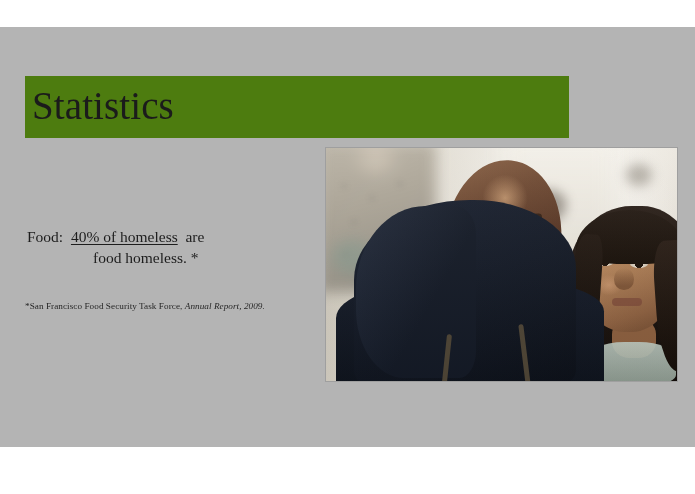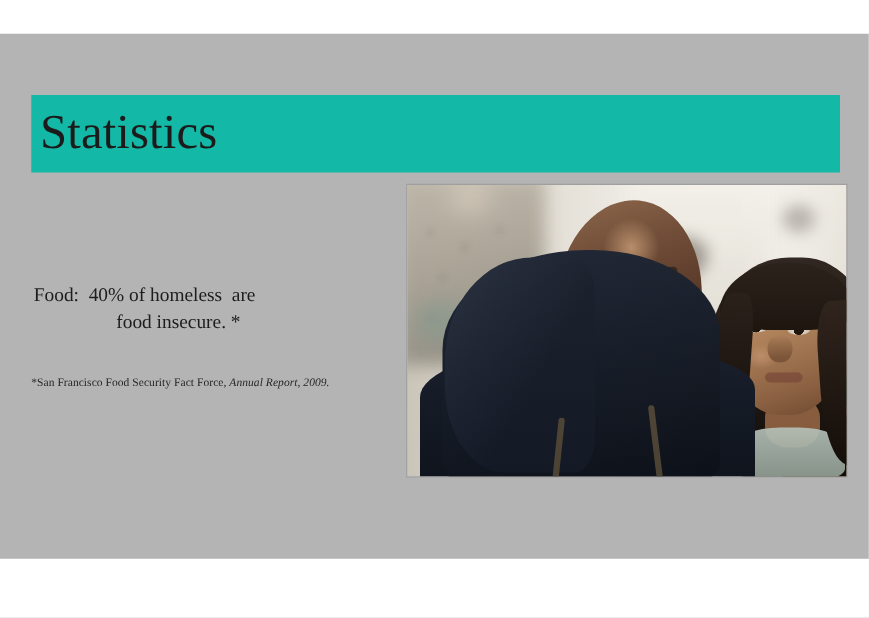--- a/index.html
+++ b/index.html
@@ -22,23 +22,23 @@
     width: 695px;
     height: 420px;
     background: #b4b4b4;
   }
 
   
   #title-banner {
     position: absolute;
     left: 25px;
     top: 49px;      
-    width: 647px;
+    width: 544px;
     height: 62px;
-    background: #14b8a6;
+    background: #4d7c0f;
   }
   #title-text {
     position: absolute;
     left: 7px;
     top: 2px;
     font-family: "Liberation Serif", serif;
     font-size: 39px;
     font-weight: 400;
     color: #1b1b1b;
     letter-spacing: 0.1px;
@@ -58,20 +58,21 @@
     line-height: 21px;
   }
   #fact-line-1 {
     white-space: nowrap;
   }
   #fact-line-2 {
     white-space: nowrap;
     padding-left: 66px;
   }
   .underlined {
+    text-decoration: underline;
     text-underline-offset: 2px;
   }
 
   
   #footnote {
     position: absolute;
     left: 25px;
     top: 274px;     
     font-family: "Liberation Serif", serif;
     font-size: 9.2px;
@@ -378,24 +379,24 @@
 <body>
 
 <div id="slide-canvas">
 
   <div id="title-banner">
     <div id="title-text">Statistics</div>
   </div>
 
   <div id="fact-block">
     <div id="fact-line-1"><span>Food:</span>&nbsp;&nbsp;<span class="underlined">40% of homeless</span>&nbsp;&nbsp;<span>are</span></div>
-    <div id="fact-line-2">food insecure. *</div>
+    <div id="fact-line-2">food homeless. *</div>
   </div>
 
-  <div id="footnote"><span>*San Francisco Food Security Fact Force,</span> <span class="italic">Annual Report, 2009.</span></div>
+  <div id="footnote"><span>*San Francisco Food Security Task Force,</span> <span class="italic">Annual Report, 2009.</span></div>
 
   <div id="photo-frame">
     <div id="photo-canvas">
 
       <div class="ph" id="bg-wash"></div>
       <div class="ph" id="bg-person-left"></div>
       <div class="ph" id="bg-person-left-pattern"></div>
       <div class="ph" id="bg-person-right"></div>
       <div class="ph" id="bg-dark-blob"></div>
       <div class="ph" id="bg-dark-blob-2"></div>

